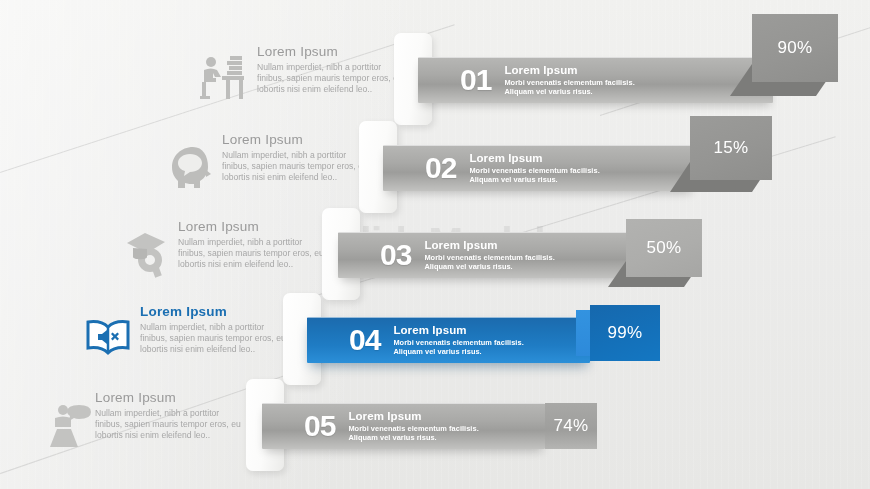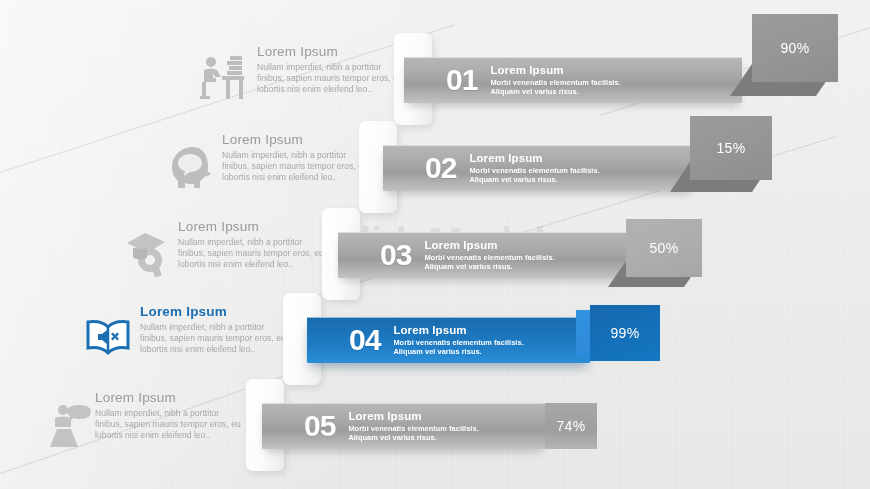--- a/index.html
+++ b/index.html
@@ -170,21 +170,21 @@
     letter-spacing: .05px;
   }
 
   
   .cap {
     position: absolute;
     display: flex;
     align-items: center;
     justify-content: center;
     color: #ffffff;
-    font-size: 14px;
+    font-size: 17px;
     letter-spacing: .3px;
   }
   .cap-face {
     position: absolute;
     inset: 0;
     display: flex;
     align-items: center;
     justify-content: center;
     background: linear-gradient(160deg, #9b9b99 0%, #959593 55%, #8e8e8c 100%);
   }
@@ -232,21 +232,21 @@
         <rect x="33" y="16" width="13" height="4"></rect>
         <rect x="31" y="11" width="15" height="4"></rect>
         <rect x="34" y="6" width="12" height="4"></rect>
       </svg>
     </div>
     <div class="label-box" style="left:257px;">
       <p class="label-title">Lorem Ipsum</p>
       <p class="label-body">Nullam imperdiet, nibh a porttitor finibus, sapien mauris tempor eros, eu lobortis nisi enim eleifend leo..</p>
     </div>
     <div class="tab" style="left:394px;"></div>
-    <div class="bar" style="left:404px; width:338px;">
+    <div class="bar" style="left:418px; width:338px;padding-left:17px;">
       <div class="bar-inner">
         <div class="bar-num">01</div>
         <div class="bar-text">
           <p class="bar-title">Lorem Ipsum</p>
           <p class="bar-body">Morbi venenatis elementum facilisis.</p>
           <p class="bar-body">Aliquam vel varius risus.</p>
         </div>
       </div>
     </div>
     <div class="cap" style="left:752px; top:-18px; width:86px; height:68px;">

